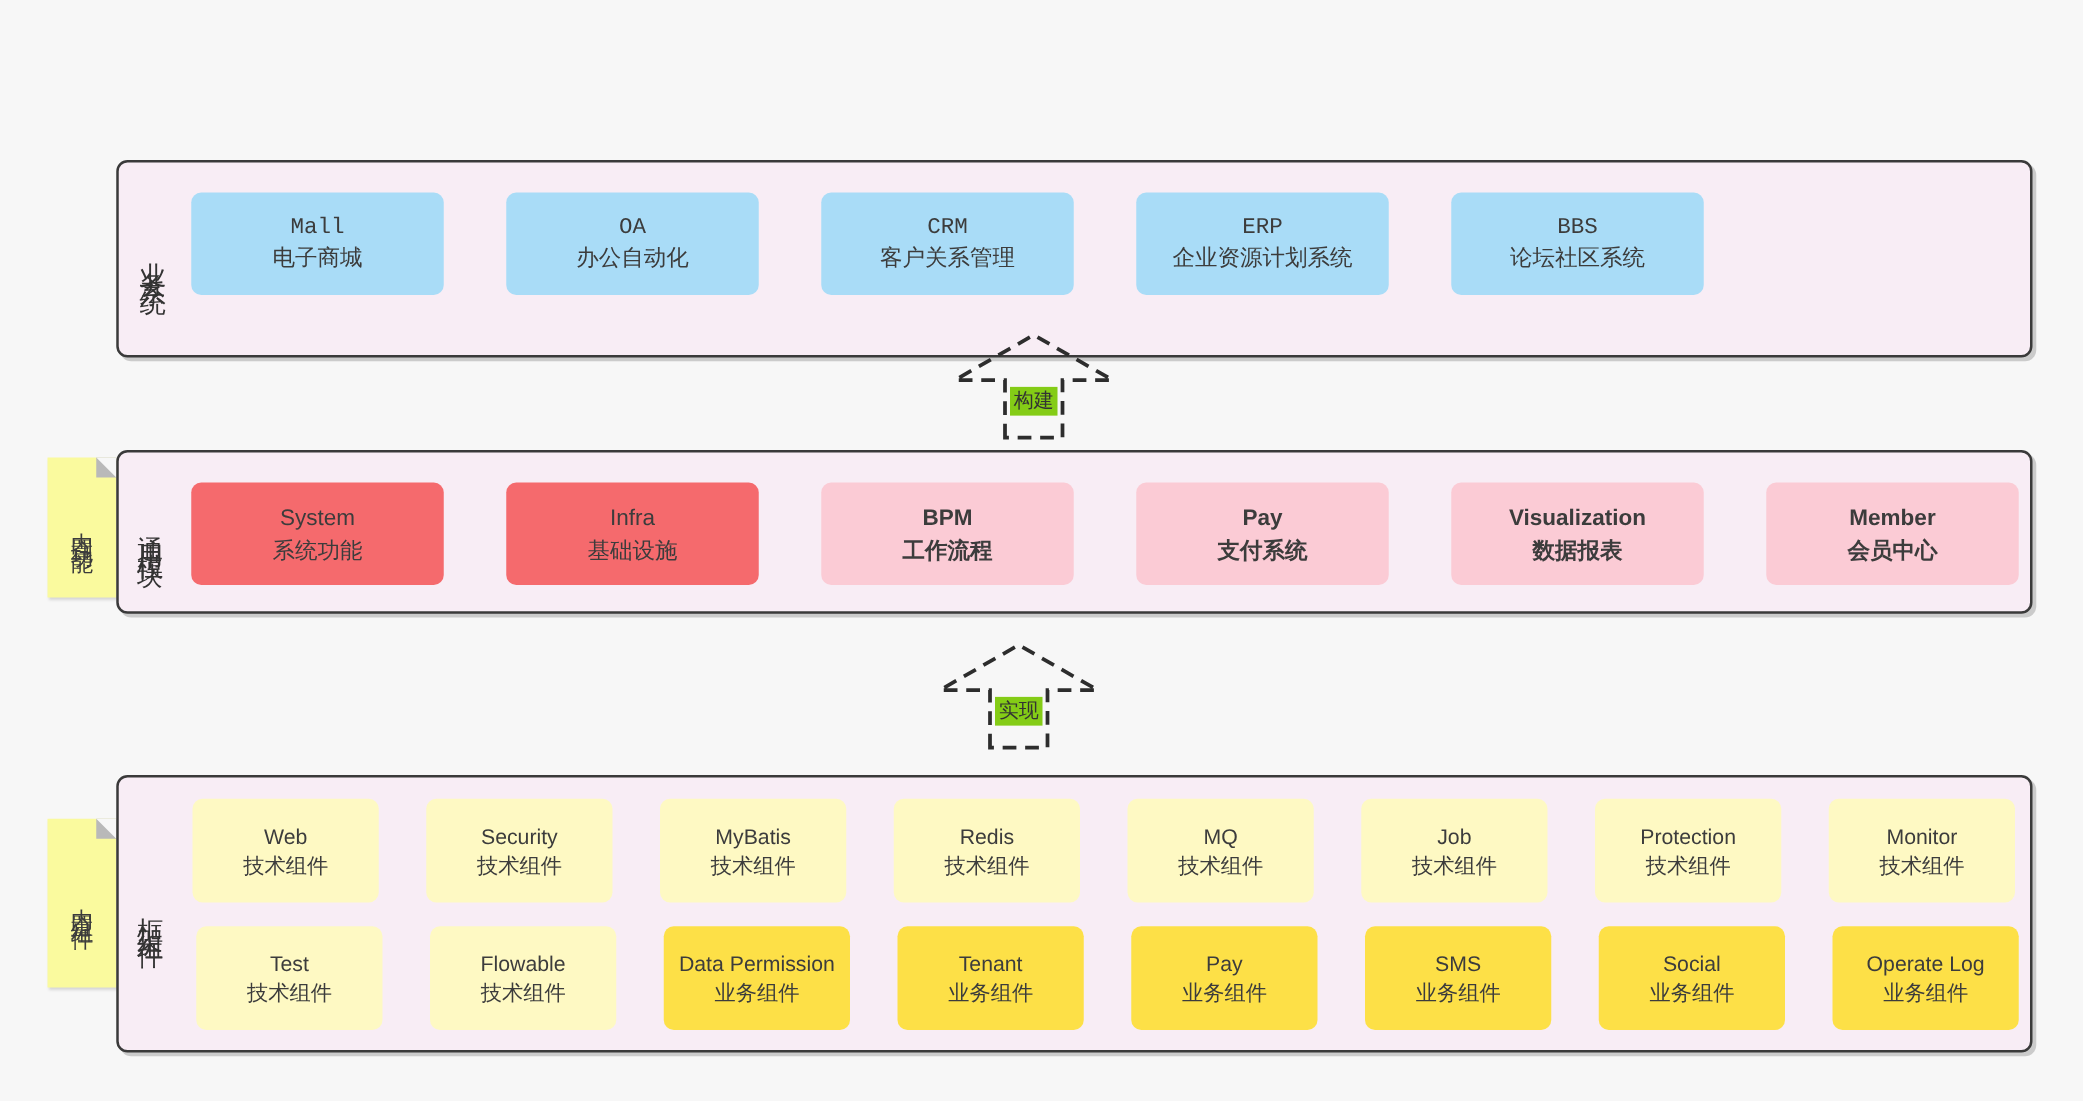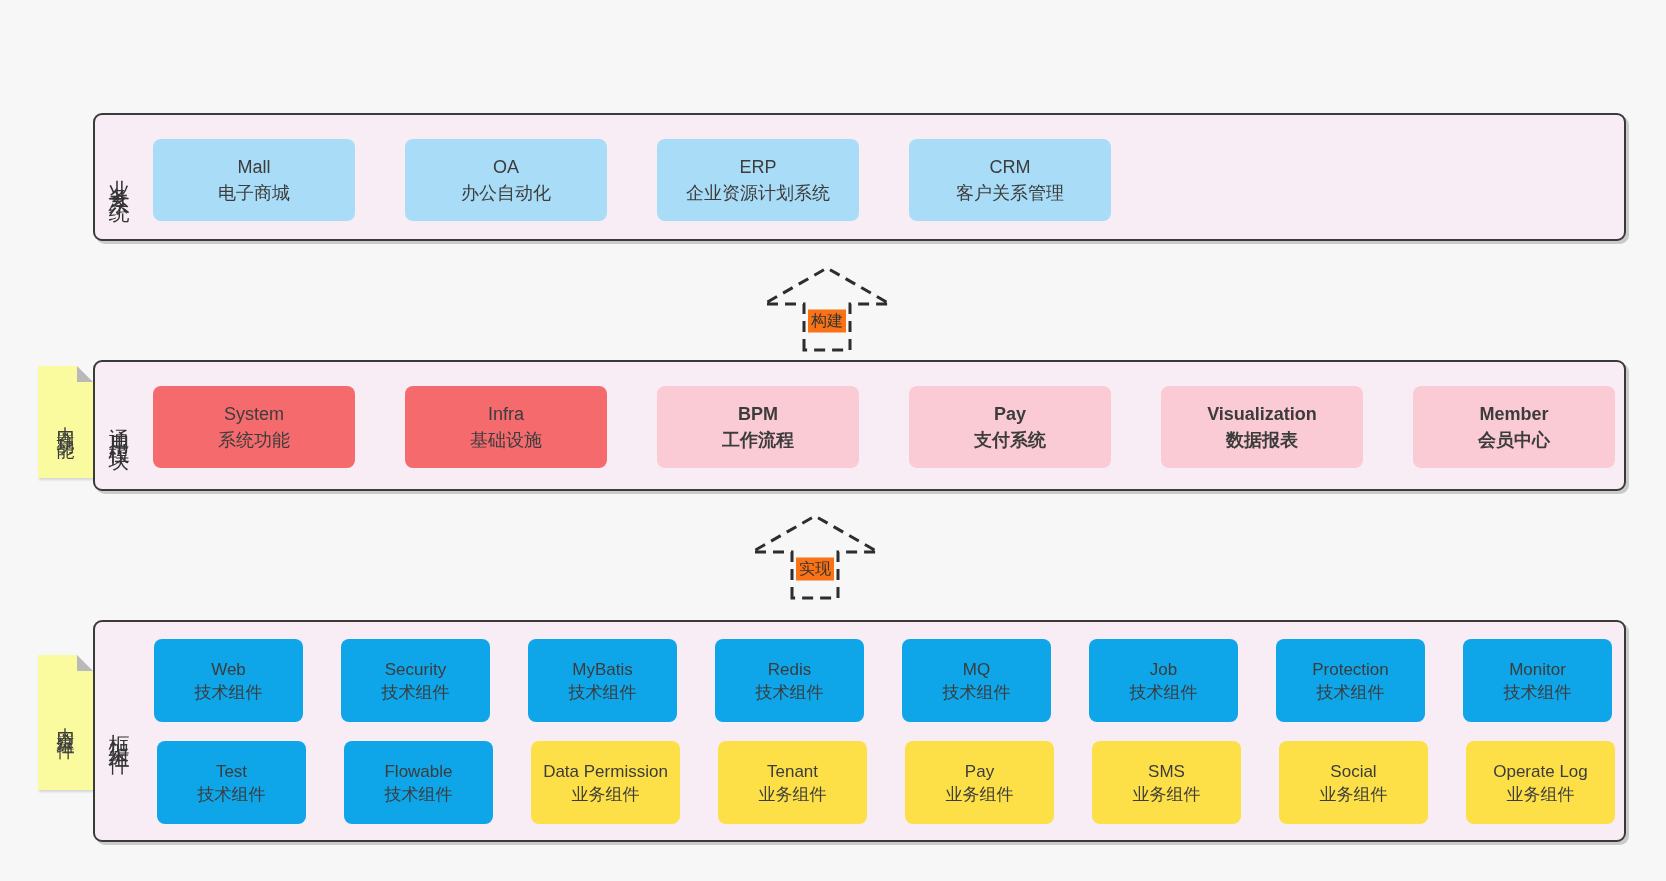--- a/index.html
+++ b/index.html
@@ -1,21 +1,21 @@
 <!DOCTYPE html>
 <html><head>
 <meta charset="utf-8">
 <style>
   html,body { margin:0; padding:0; background:#f7f7f7; font-family:"Liberation Sans",sans-serif; }
   .canvas { position:relative; width:1666px; height:881px; background:#f7f7f7; overflow:hidden; color:#3c3c3c; }
 
   .panel { position:absolute; left:93px; width:1533px; background:#f8edf5;
            border:2px solid #3a3a3a; border-radius:9px; box-sizing:border-box;
            box-shadow:3px 3px 0 rgba(90,90,90,.28); }
-  #panel-business  { top:113px; height:128px; }
+  #panel-business  { top:128px; height:158px;font-family:Liberation Mono, monospace; }
   #panel-modules   { top:360px; height:131px; }
   #panel-components{ top:620px; height:222px; }
 
   .vlabel { position:absolute; left:10px; top:50%; transform:translateY(-50%);
             writing-mode:vertical-rl; text-orientation:upright;
             font-size:21px; letter-spacing:7px; color:#333; white-space:nowrap; }
 
   .boxrow { position:absolute; display:flex; }
   #panel-business .boxrow, #panel-modules .boxrow { left:58px; top:24px; gap:50px; }
   #panel-components .row1 { left:59px; top:17px;  gap:38px; }
@@ -25,40 +25,40 @@
             justify-content:center; align-items:center; text-align:center;
             font-size:18px; line-height:26px; }
   .smallbox { width:149px; height:83px; border-radius:8px; display:flex; flex-direction:column;
               justify-content:center; align-items:center; text-align:center;
               font-size:17px; line-height:23px; padding:2px; box-sizing:border-box; }
   .smallbox .t { max-width:140px; }
 
   .blue { background:#a9dcf7; }
   .red  { background:#f56a6d; }
   .pink { background:#fbcbd5;font-weight:bold; }
-  .tech { background:#0ea5e9; }
+  .tech { background:#fef9c3; }
   .biz  { background:#fde047; }
 
   .sticky { position:absolute; left:38px; width:55px; background:#fafa9e;
             display:flex; align-items:center; justify-content:center; z-index:0;
             box-shadow:1px 2px 2px rgba(120,120,120,.25); }
   #sticky-modules    { top:366px; height:112px; }
   #sticky-components { top:655px; height:135px; }
   .sticky .fold { position:absolute; top:0; right:0; width:0; height:0;
                   border-bottom:16px solid #b9b9b9; border-right:16px solid #f7f7f7; }
   .sticky .vtext { writing-mode:vertical-rl; text-orientation:upright;
                    font-size:18px; letter-spacing:5px; color:#3c3c3c; }
 
   .arrow { position:absolute; width:134px; height:90px; }
   #arrow-build     { left:760px; top:264px; }
   #arrow-implement { left:748px; top:512px; }
   .arrow svg { display:block; }
   .arrow polygon { fill:none; stroke:#2d2d2d; stroke-width:3; stroke-dasharray:11 7; }
   .arrow-label { position:absolute; left:50%; top:57px; transform:translate(-50%,-50%);
-                 background:#f97316; font-size:16px; padding:1px 3px; color:#333; white-space:nowrap; }
+                 background:#84cc16; font-size:16px; padding:1px 3px; color:#333; white-space:nowrap; }
 </style>
 </head>
 <body>
 
 <div class="canvas">
 
   <div class="sticky" id="sticky-modules">
     <span class="fold"></span>
     <span class="vtext">内置功能</span>
   </div>
@@ -72,26 +72,30 @@
     <div class="boxrow">
       <div class="bigbox blue">
         <span class="t">Mall</span>
         <span class="s">电子商城</span>
       </div>
       <div class="bigbox blue">
         <span class="t">OA</span>
         <span class="s">办公自动化</span>
       </div>
       <div class="bigbox blue">
+        <span class="t">CRM</span>
+        <span class="s">客户关系管理</span>
+      </div>
+      <div class="bigbox blue">
         <span class="t">ERP</span>
         <span class="s">企业资源计划系统</span>
       </div>
       <div class="bigbox blue">
-        <span class="t">CRM</span>
-        <span class="s">客户关系管理</span>
+        <span class="t">BBS</span>
+        <span class="s">论坛社区系统</span>
       </div>
     </div>
   </div>
 
   <div class="arrow" id="arrow-build">
     <svg width="134" height="90" viewBox="0 0 134 90">
       <polygon points="44,86 44,40 4,40 67,4 130,40 90,40 90,86"></polygon>
     </svg>
     <span class="arrow-label">构建</span>
   </div>

